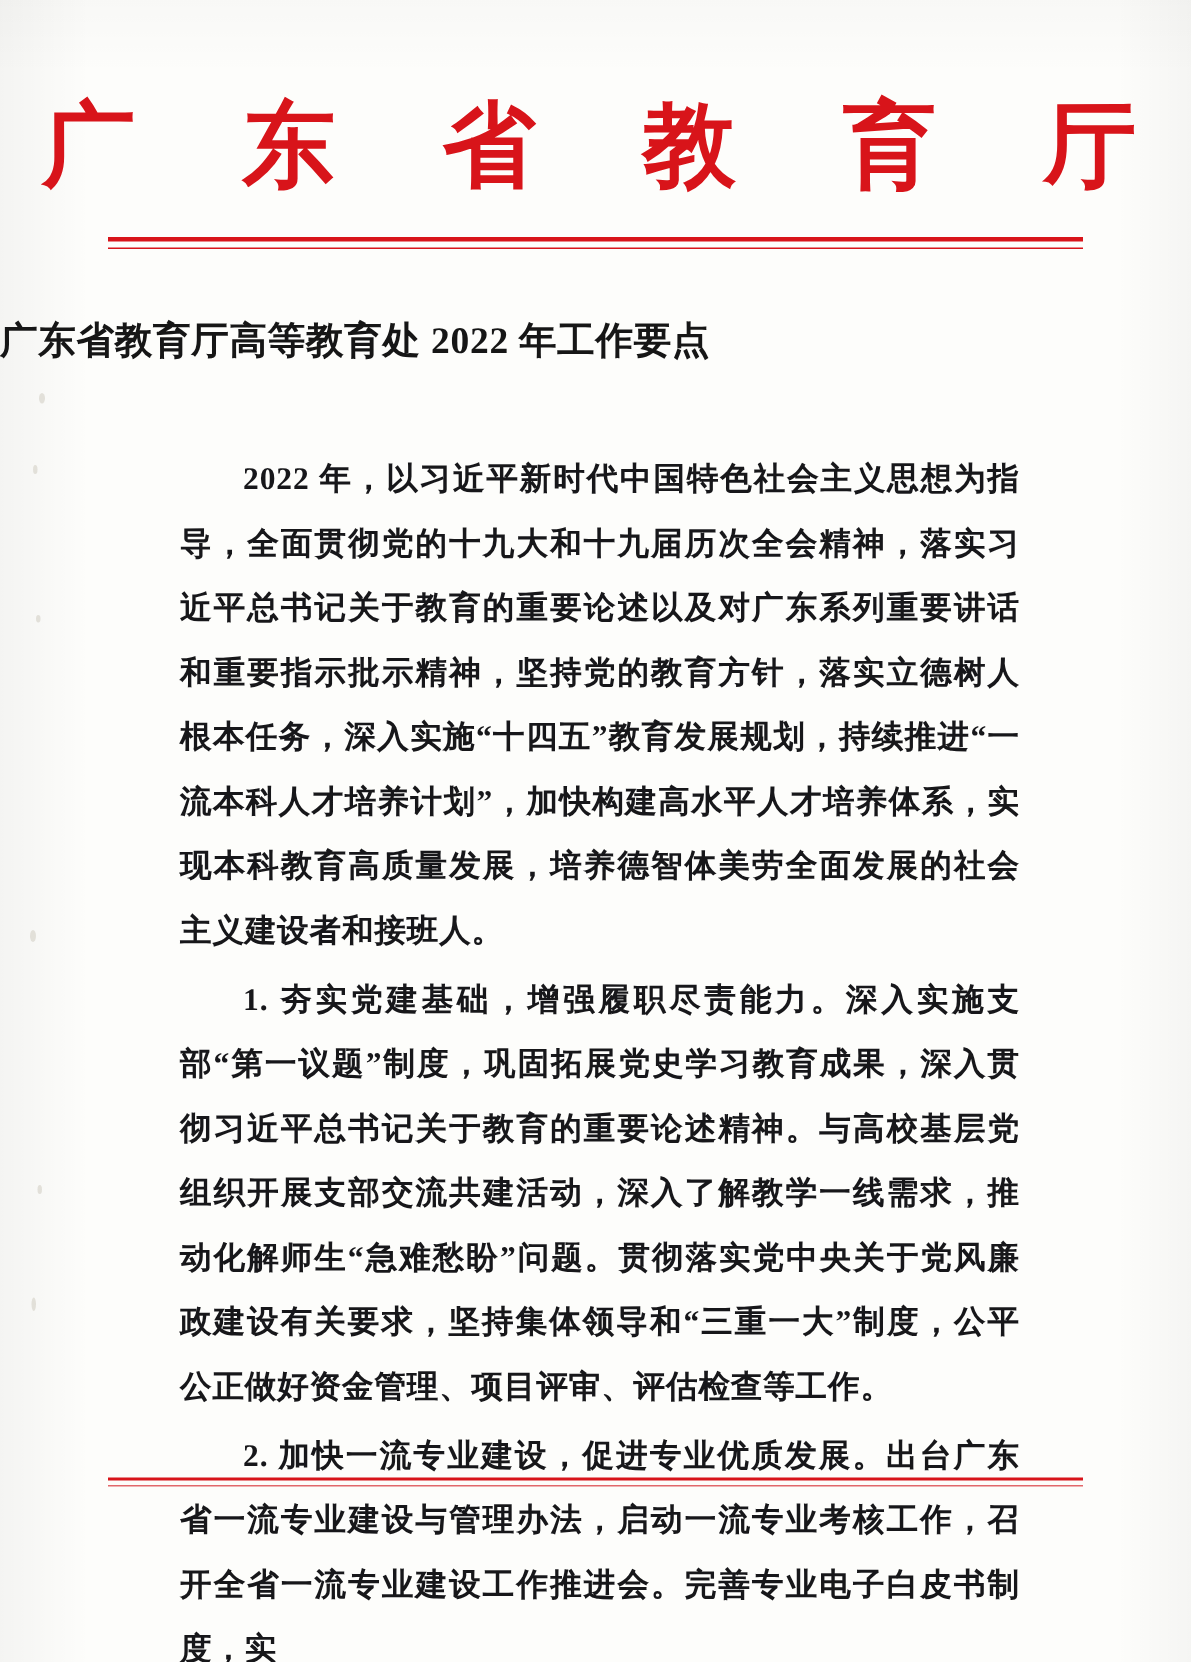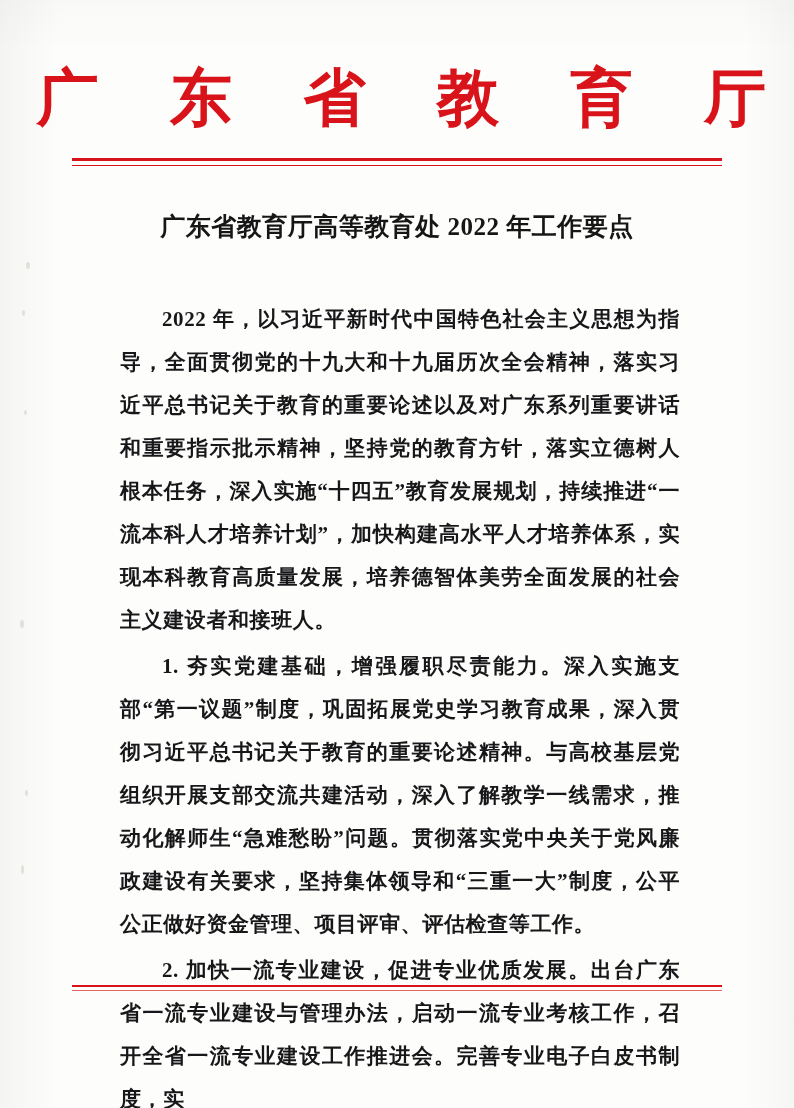--- a/index.html
+++ b/index.html
@@ -37,21 +37,21 @@
     border-radius: 50%;
     opacity: .7;
   }
 
   
   .letterhead {
     position: absolute;
     top: 60px;
     left: 0;
     width: 794px;
-    text-align: right;
+    text-align: left;
   }
   .letterhead-title {
     color: #d8141a;
     font-family: "Liberation Serif", "DejaVu Serif", serif;
     font-weight: bold;
     font-size: 62px;
     letter-spacing: 28px;
     text-indent: 28px;
     line-height: 1.25;
     white-space: nowrap;
@@ -72,21 +72,20 @@
     height: 1px;
     background: #d8141a;
   }
 
   
   .doc-title {
     position: absolute;
     top: 210px;
     left: 0;
     width: 794px;
-    text-align: center;
     font-size: 25px;
     font-weight: bold;
     color: #161616;
     letter-spacing: 0.5px;
   }
 
   
   .body-area {
     position: absolute;
     top: 298px;

